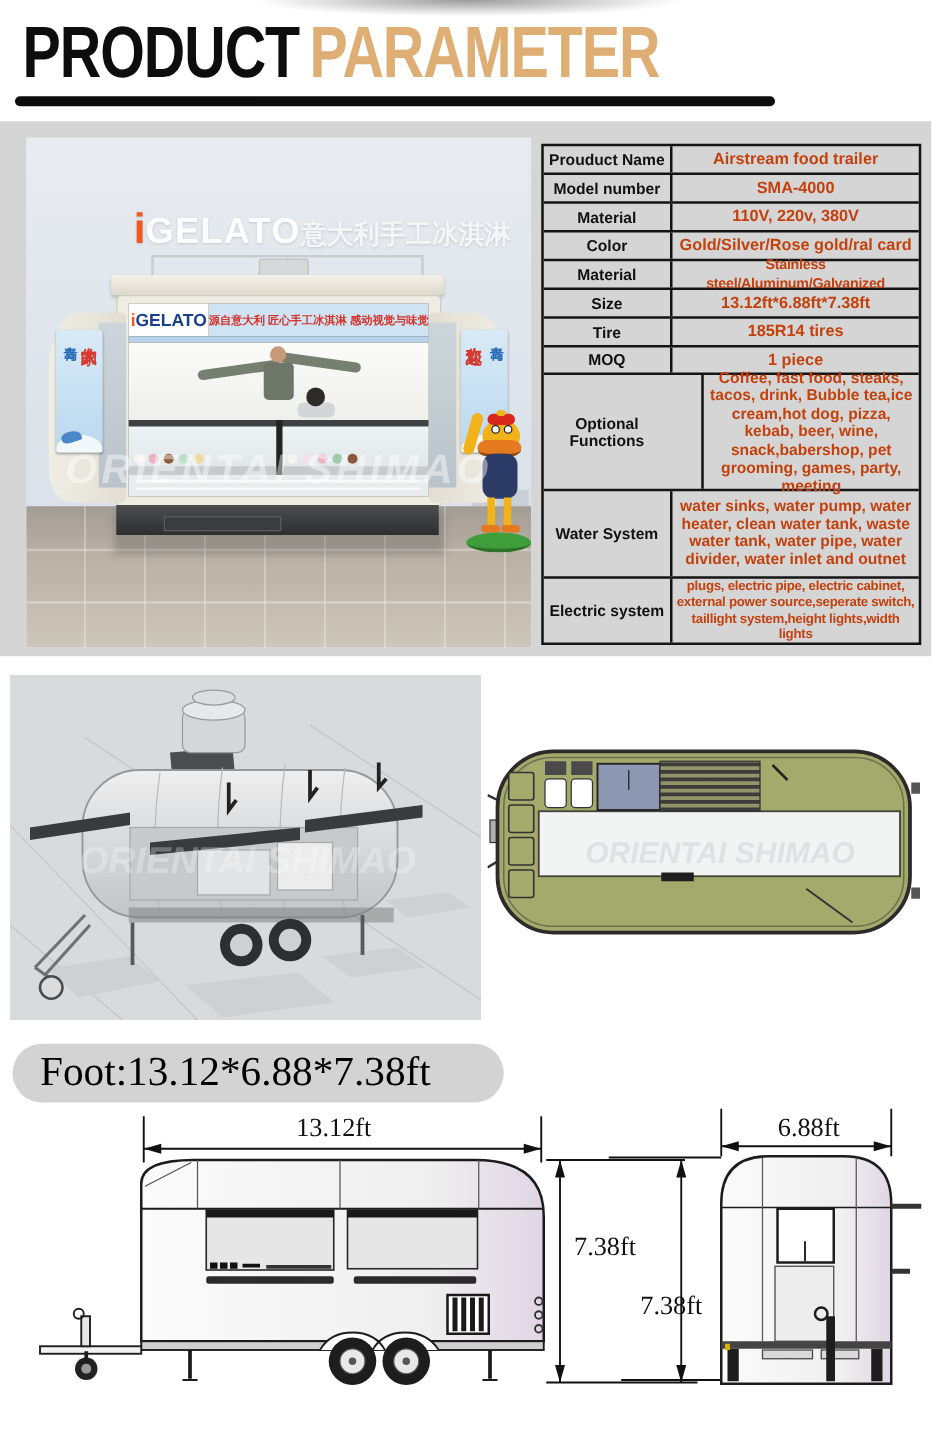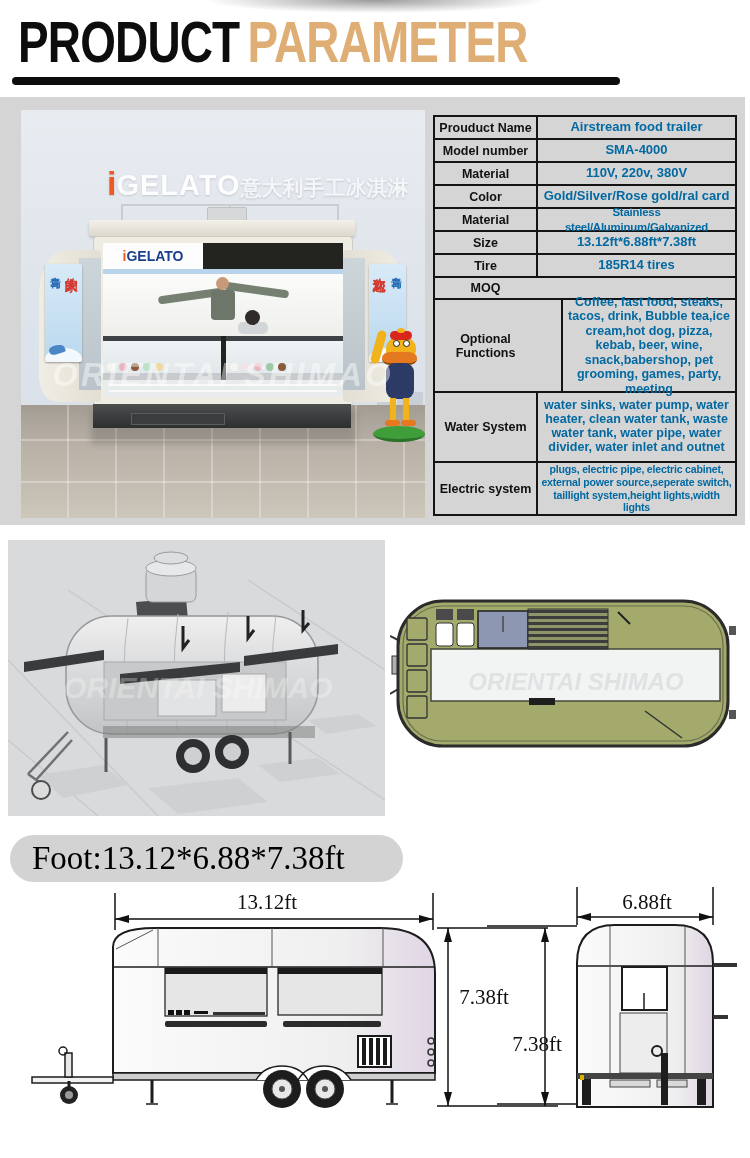--- a/index.html
+++ b/index.html
@@ -96,21 +96,21 @@
   .photo-watermark{left:0;top:246px;width:404px;text-align:center;font-style:italic;font-weight:700;
     font-size:33px;letter-spacing:3px;color:rgba(255,255,255,.45);white-space:nowrap;}
 
   
   .spec{left:433px;top:18px;width:304px;border:2px solid #141414;box-sizing:border-box;}
   .trow{display:flex;border-top:2px solid #141414;}
   .trow:first-child{border-top:none;}
   .tl{width:101px;display:flex;align-items:center;justify-content:center;text-align:center;
     font-weight:700;font-size:12.5px;color:#111;padding:0 2px;box-sizing:border-box;}
   .tv{flex:1;border-left:2px solid #141414;display:flex;align-items:center;justify-content:center;
-    text-align:center;font-weight:700;font-size:13px;color:#0369a1;line-height:14.5px;padding:0 3px;box-sizing:border-box;}
+    text-align:center;font-weight:700;font-size:13px;color:#c2410c;line-height:14.5px;padding:0 3px;box-sizing:border-box;}
   .h21{height:21px;} .h20{height:20px;} .h91{height:91px;} .h68{height:68px;} .h51{height:51px;}
   .fit{font-size:11.4px;letter-spacing:-.2px;}
   .v-opt{font-size:12.5px;line-height:14.4px;margin-left:25px;}
   .v-wat{font-size:12.5px;line-height:13.8px;}
   .v-ele{font-size:10.6px;line-height:12.6px;letter-spacing:-.2px;}
 
   
   .cad3d{left:8px;top:540px;}
   .plan{left:390px;top:598px;}
   .wm-svg{font-style:italic;font-weight:700;font-family:"Liberation Sans",sans-serif;}
@@ -159,20 +159,21 @@
       <div class="abs roof-vent"></div>
       <div class="abs roof"></div>
 
       <div class="abs bodymain">
         <div class="opening">
           <div class="banner">
             <div class="banner-left">
                 <span class="bi">i</span>
                 <span>GELATO</span>
               </div>
+            <div class="banner-right">源自意大利 匠心手工冰淇淋 感动视觉与味觉</div>
           </div>
           <div class="banner-strip"></div>
           <div class="interior">
             <div class="mural-arm" style="left:55px;top:18px;width:66px;height:8px;transform:rotate(-8deg);"></div>
             <div class="mural-arm" style="left:120px;top:12px;width:66px;height:8px;transform:rotate(8deg);"></div>
             <div class="mural-head" style="left:113px;top:3px;"></div>
             <div class="mural-torso" style="left:108px;top:16px;width:24px;height:30px;"></div>
             <div class="staff-shoulder" style="left:135px;top:48px;"></div>
             <div class="staff-head" style="left:142px;top:36px;"></div>
           </div>
@@ -280,20 +281,21 @@
       <div class="trow h21">
           <div class="tl">Size</div>
           <div class="tv">13.12ft*6.88ft*7.38ft</div>
         </div>
       <div class="trow h21">
           <div class="tl">Tire</div>
           <div class="tv">185R14 tires</div>
         </div>
       <div class="trow h20">
           <div class="tl">MOQ</div>
+          <div class="tv">1 piece</div>
         </div>
       <div class="trow h91">
           <div class="tl">Optional Functions</div>
           <div class="tv v-opt">Coffee, fast food, steaks, tacos, drink, Bubble tea,ice cream,hot dog, pizza, kebab, beer, wine, snack,babershop, pet grooming, games, party, meeting</div>
         </div>
       <div class="trow h68">
           <div class="tl">Water System</div>
           <div class="tv v-wat">water sinks, water pump, water heater, clean water tank, waste water tank, water pipe, water divider, water inlet and outnet</div>
         </div>
       <div class="trow h51">

